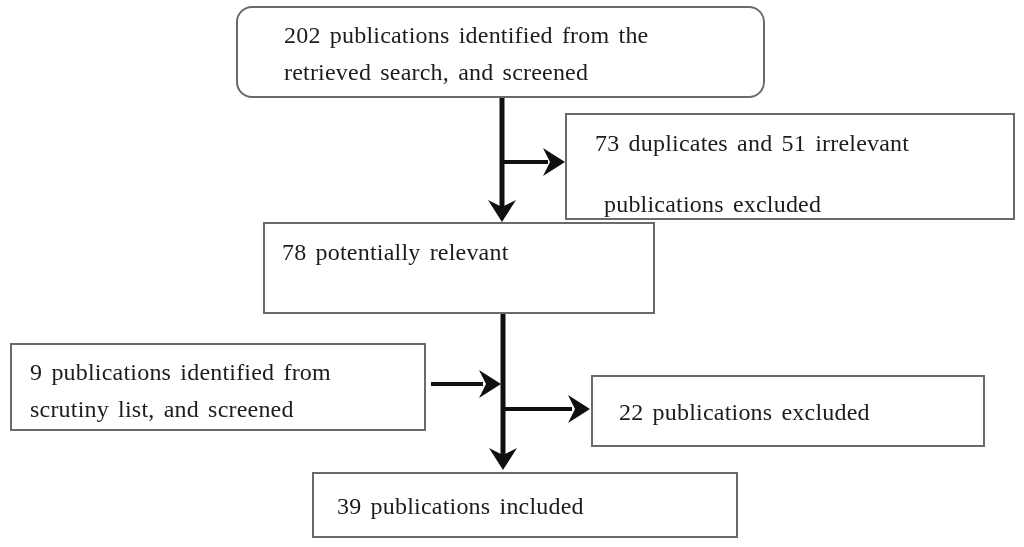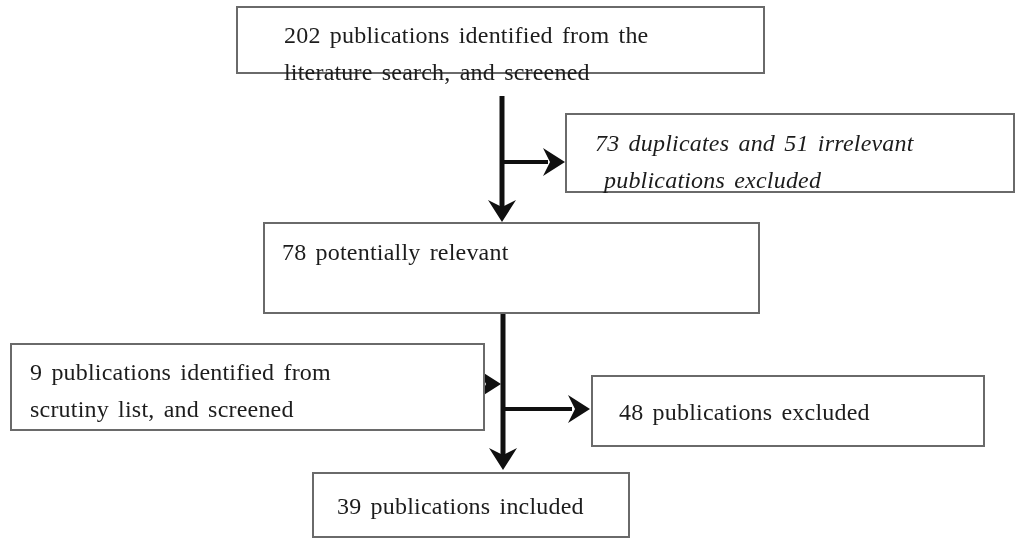--- a/index.html
+++ b/index.html
@@ -24,43 +24,43 @@
     font-size: 24px;
     line-height: 37px;
     word-spacing: 3px;
     letter-spacing: 0.2px;
   }
   .box .line {
     display: block;
     white-space: nowrap;
   }
   #box-identified {
-    left: 236px; top: 6px; width: 529px; height: 68px;
+    left: 236px; top: 6px; width: 529px; height: 92px;
     padding: 9px 8px 0 46px;
+    border-radius: 16px;
   }
   #box-duplicates {
-    left: 565px; top: 113px; width: 450px; height: 80px;
+    left: 565px; top: 113px; width: 450px; height: 107px;
     padding: 10px 8px 0 28px;
-    font-style: italic;
   }
-  #box-duplicates .line2 { padding-left: 9px; }
+  #box-duplicates .line2 { padding-left: 9px; margin-top: 24px; }
   #box-retrieved {
-    left: 263px; top: 222px; width: 497px; height: 92px;
+    left: 263px; top: 222px; width: 392px; height: 92px;
     padding: 10px 8px 0 17px;
   }
   #box-reference {
-    left: 10px; top: 343px; width: 475px; height: 88px;
+    left: 10px; top: 343px; width: 416px; height: 88px;
     padding: 9px 8px 0 18px;
   }
   #box-excluded {
     left: 591px; top: 375px; width: 394px; height: 72px;
     padding: 17px 8px 0 26px;
   }
   #box-included {
-    left: 312px; top: 472px; width: 318px; height: 66px;
+    left: 312px; top: 472px; width: 426px; height: 66px;
     padding: 14px 8px 0 23px;
   }
   #arrow-layer {
     position: absolute;
     left: 0; top: 0;
     width: 1024px; height: 547px;
     pointer-events: none;
   }
   #arrow-layer .stroke {
     stroke: #101010;
@@ -99,38 +99,38 @@
     </g>
 
     <g>
       <line class="stroke" x1="501" y1="409" x2="572" y2="409" stroke-width="4"></line>
       <polygon class="head" points="590,409 568,395 575,409 568,423"></polygon>
     </g>
   </svg>
 
   <div class="box" id="box-identified">
     <span class="line line1">202 publications identified from the</span>
-    <span class="line line2">literature search, and screened</span>
+    <span class="line line2">retrieved search, and screened</span>
   </div>
 
   <div class="box" id="box-duplicates">
     <span class="line line1">73 duplicates and 51 irrelevant</span>
     <span class="line line2">publications excluded</span>
   </div>
 
   <div class="box" id="box-retrieved">
     <span class="line line1">78 potentially relevant</span>
   </div>
 
   <div class="box" id="box-reference">
     <span class="line line1">9 publications identified from</span>
     <span class="line line2">scrutiny list, and screened</span>
   </div>
 
   <div class="box" id="box-excluded">
-    <span class="line line1">48 publications excluded</span>
+    <span class="line line1">22 publications excluded</span>
   </div>
 
   <div class="box" id="box-included">
     <span class="line line1">39 publications included</span>
   </div>
 
 </div>
 
 </body></html>

